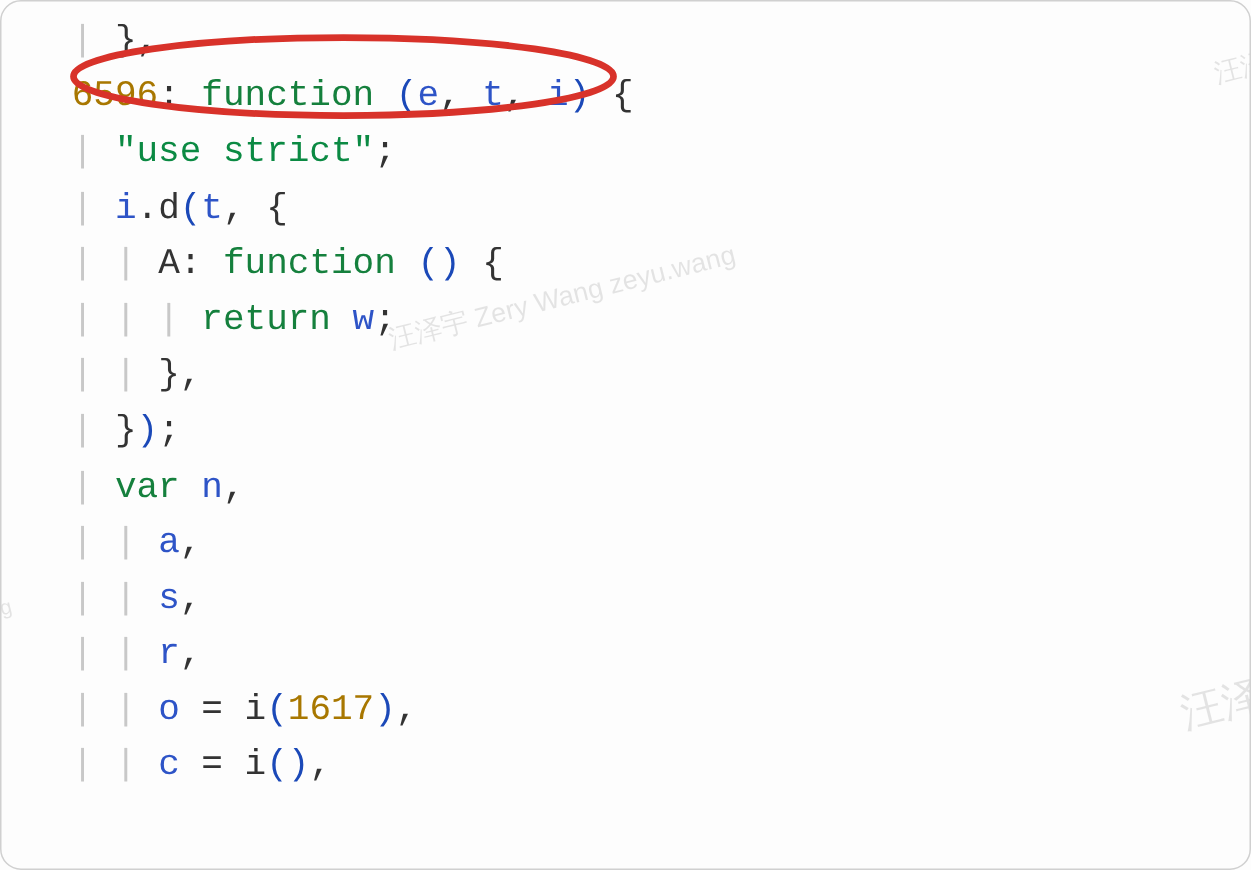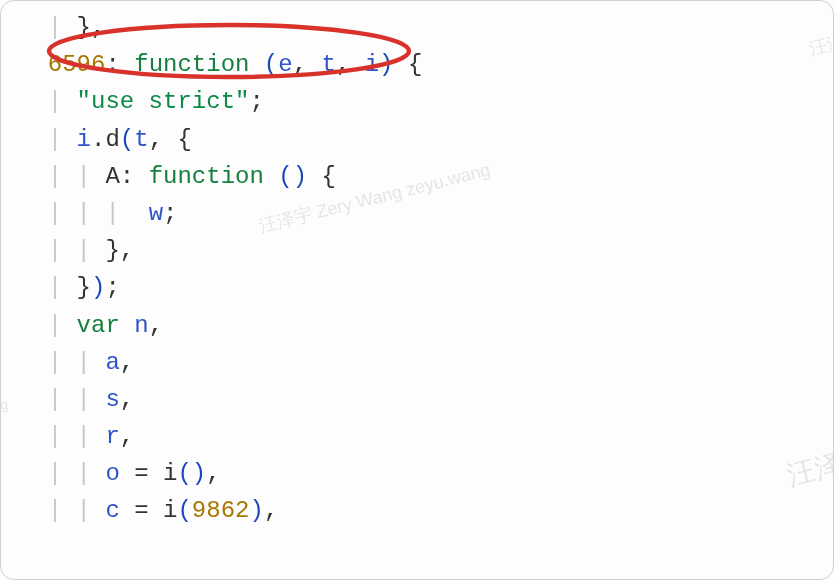--- a/index.html
+++ b/index.html
@@ -72,37 +72,37 @@
   <div class="line"><span class="guide">  | </span><span class="tok-brace">}</span><span class="tok-punct">,</span></div>
 
   <div class="line"><span class="guide">  </span><span class="tok-num">6596</span><span class="tok-punct">:</span><span> </span><span class="tok-keyword">function</span><span> </span><span class="tok-paren">(</span><span class="tok-ident">e</span><span class="tok-punct">,</span><span> </span><span class="tok-ident">t</span><span class="tok-punct">,</span><span> </span><span class="tok-ident">i</span><span class="tok-paren">)</span><span> </span><span class="tok-brace">{</span></div>
 
   <div class="line"><span class="guide">  | </span><span class="tok-string">"use strict"</span><span class="tok-punct">;</span></div>
 
   <div class="line"><span class="guide">  | </span><span class="tok-ident">i</span><span class="tok-punct">.</span><span class="tok-call">d</span><span class="tok-paren">(</span><span class="tok-ident">t</span><span class="tok-punct">,</span><span> </span><span class="tok-brace">{</span></div>
 
   <div class="line"><span class="guide">  | | </span><span class="tok-prop">A</span><span class="tok-punct">:</span><span> </span><span class="tok-keyword">function</span><span> </span><span class="tok-paren">(</span><span class="tok-paren">)</span><span> </span><span class="tok-brace">{</span></div>
 
-  <div class="line"><span class="guide">  | | | </span><span> </span><span class="tok-ident">w</span><span class="tok-punct">;</span></div>
+  <div class="line"><span class="guide">  | | | </span><span class="tok-keyword">return</span><span> </span><span class="tok-ident">w</span><span class="tok-punct">;</span></div>
 
   <div class="line"><span class="guide">  | | </span><span class="tok-brace">}</span><span class="tok-punct">,</span></div>
 
   <div class="line"><span class="guide">  | </span><span class="tok-brace">}</span><span class="tok-paren">)</span><span class="tok-punct">;</span></div>
 
   <div class="line"><span class="guide">  | </span><span class="tok-keyword">var</span><span> </span><span class="tok-ident">n</span><span class="tok-punct">,</span></div>
 
   <div class="line"><span class="guide">  | | </span><span class="tok-ident">a</span><span class="tok-punct">,</span></div>
 
   <div class="line"><span class="guide">  | | </span><span class="tok-ident">s</span><span class="tok-punct">,</span></div>
 
   <div class="line"><span class="guide">  | | </span><span class="tok-ident">r</span><span class="tok-punct">,</span></div>
 
-  <div class="line"><span class="guide">  | | </span><span class="tok-ident">o</span><span> </span><span class="tok-punct">=</span><span> </span><span class="tok-call">i</span><span class="tok-paren">(</span><span class="tok-paren">)</span><span class="tok-punct">,</span></div>
+  <div class="line"><span class="guide">  | | </span><span class="tok-ident">o</span><span> </span><span class="tok-punct">=</span><span> </span><span class="tok-call">i</span><span class="tok-paren">(</span><span class="tok-num">1617</span><span class="tok-paren">)</span><span class="tok-punct">,</span></div>
 
-  <div class="line"><span class="guide">  | | </span><span class="tok-ident">c</span><span> </span><span class="tok-punct">=</span><span> </span><span class="tok-call">i</span><span class="tok-paren">(</span><span class="tok-num">9862</span><span class="tok-paren">)</span><span class="tok-punct">,</span></div>
+  <div class="line"><span class="guide">  | | </span><span class="tok-ident">c</span><span> </span><span class="tok-punct">=</span><span> </span><span class="tok-call">i</span><span class="tok-paren">(</span><span class="tok-paren">)</span><span class="tok-punct">,</span></div>
 
 </div>
 
 <div class="ellipse-annotation">
   <svg width="370" height="45">
     <ellipse cx="185" cy="22" rx="180" ry="26" fill="none" stroke="#d8322a" stroke-width="4.5"></ellipse>
   </svg>
 </div>
 
 <div class="watermark wm1">汪泽宇 Zery Wang zeyu.wang</div>

